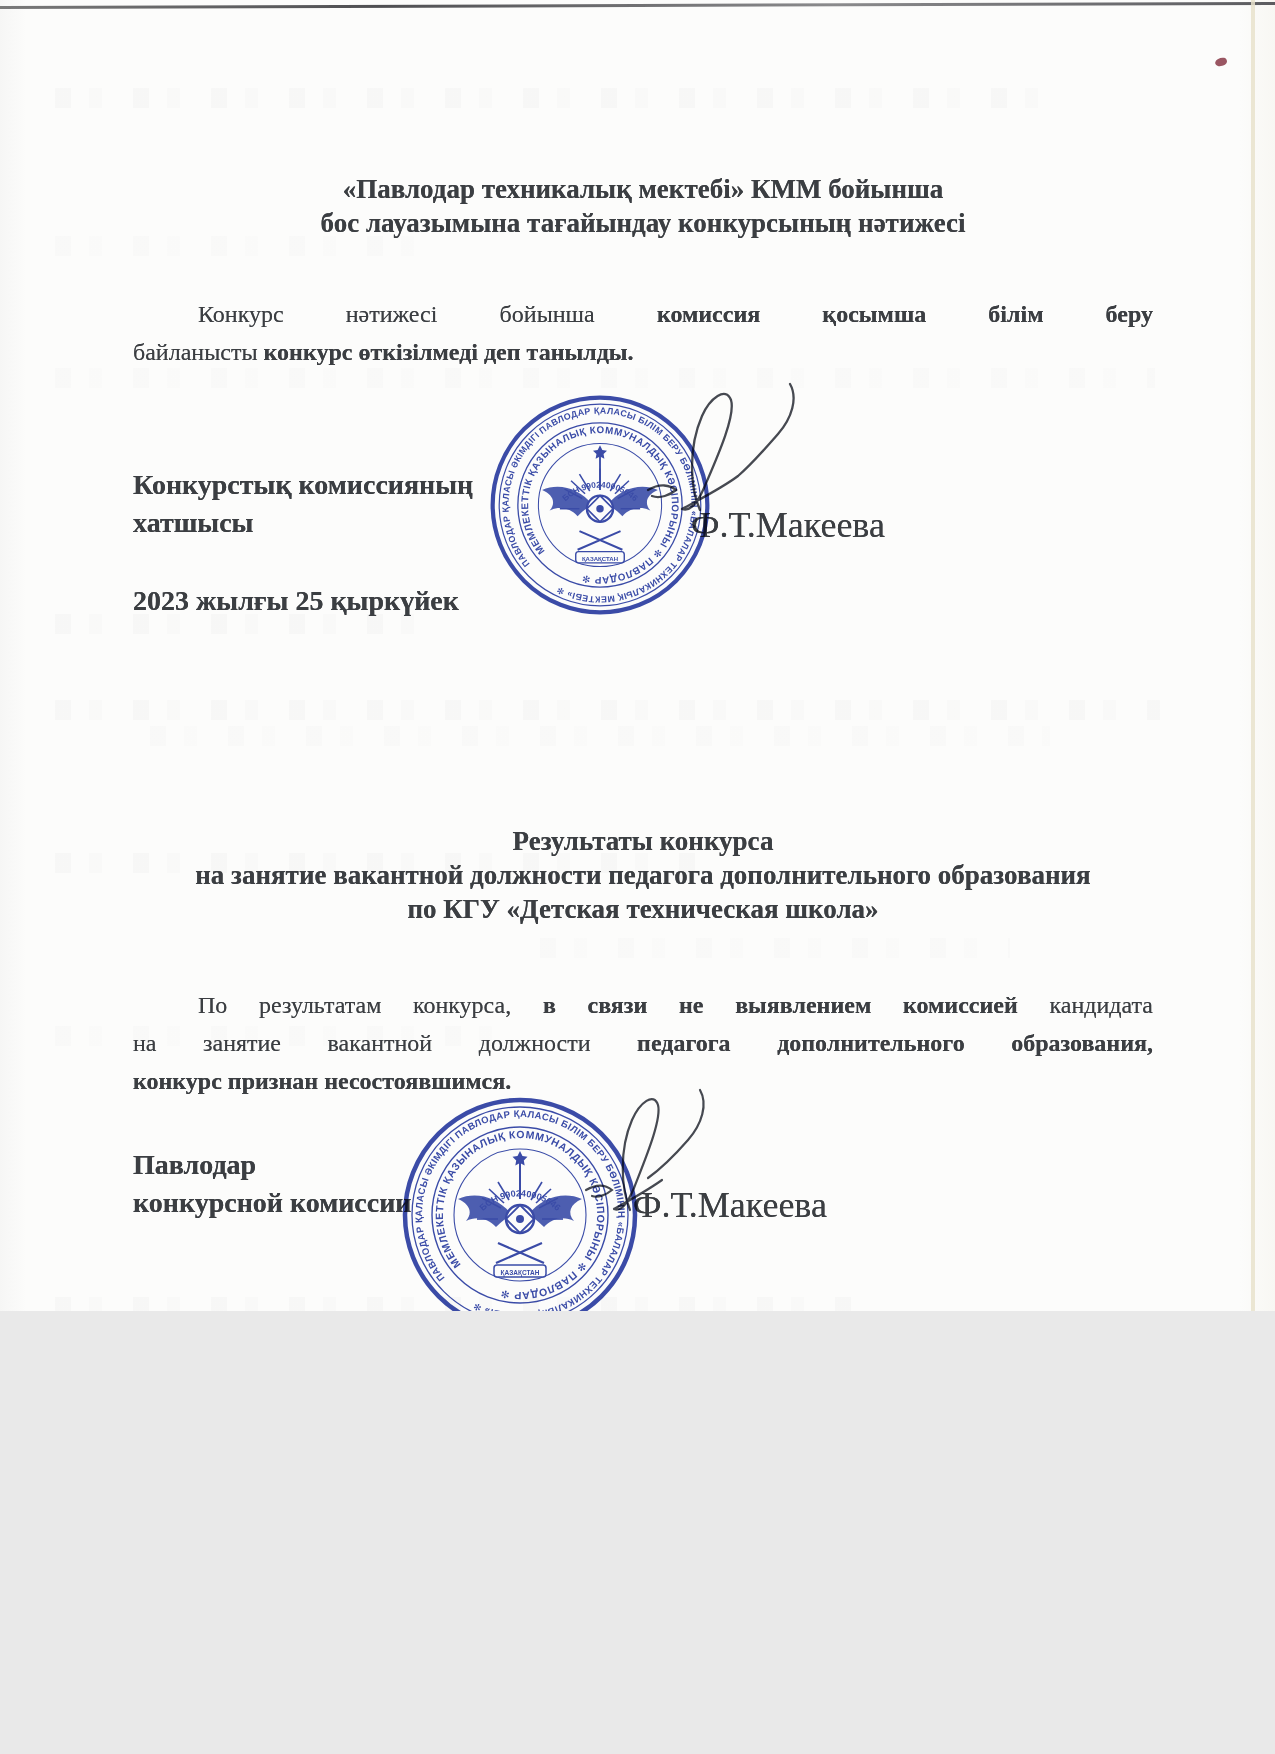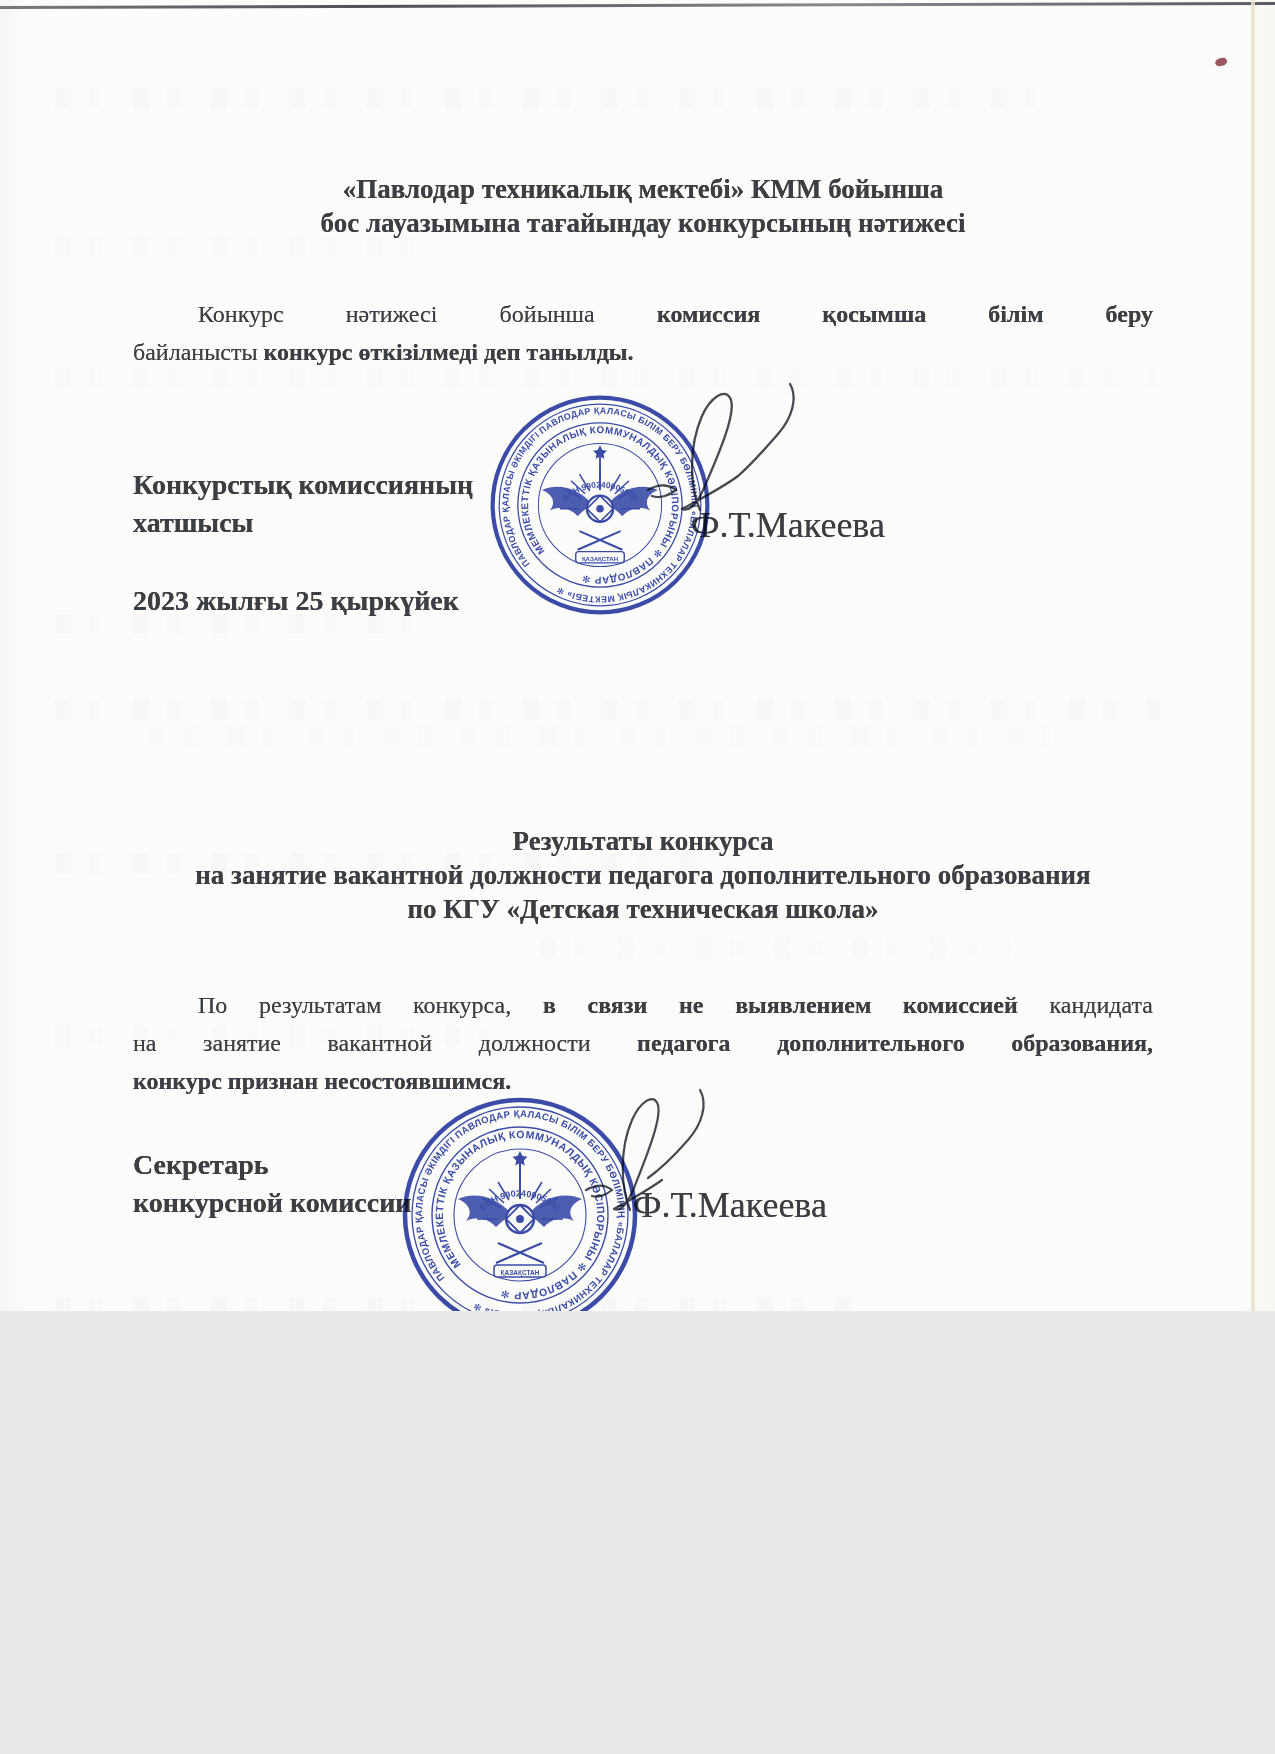--- a/index.html
+++ b/index.html
@@ -88,21 +88,21 @@
     <div class="para-line last"><b>конкурс признан несостоявшимся.</b></div>
   </div>
 
   <div class="block c" style="top:824px;">
     <div class="title-line">Результаты конкурса</div>
     <div class="title-line">на занятие вакантной должности педагога дополнительного образования</div>
     <div class="title-line">по КГУ «Детская техническая школа»</div>
   </div>
 
   <div class="block" style="top:1146px;">
-    <div class="sign-row">Секретарь</div>
+    <div class="sign-row">Павлодар</div>
     <div class="sign-row">конкурсной комиссии</div>
     <span class="sign-name" style="left:500px;">Ф.Т.Макеева</span>
   </div>
 
   <div class="block" style="top:1316px;">
     <span class="date-line">25 сентября 2023 года</span>
   </div>
 
   <svg class="stamp" style="left:488px;top:393px;width:224px;height:224px;" viewBox="0 0 240 240" color="#2e41a5">
     <defs>

